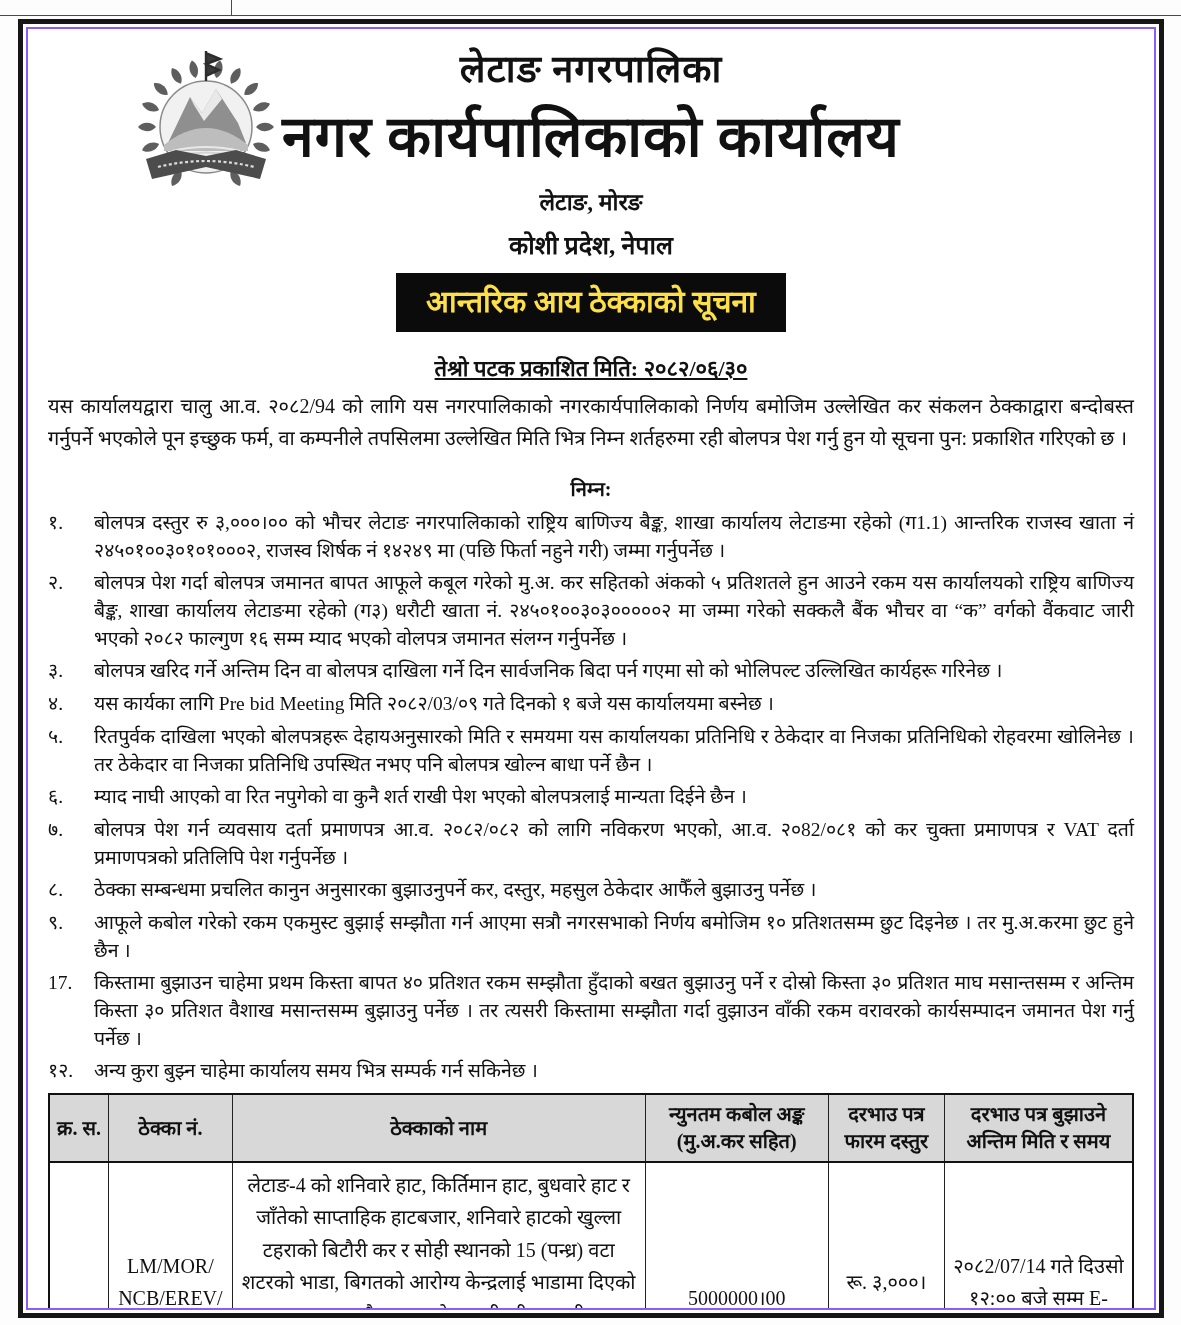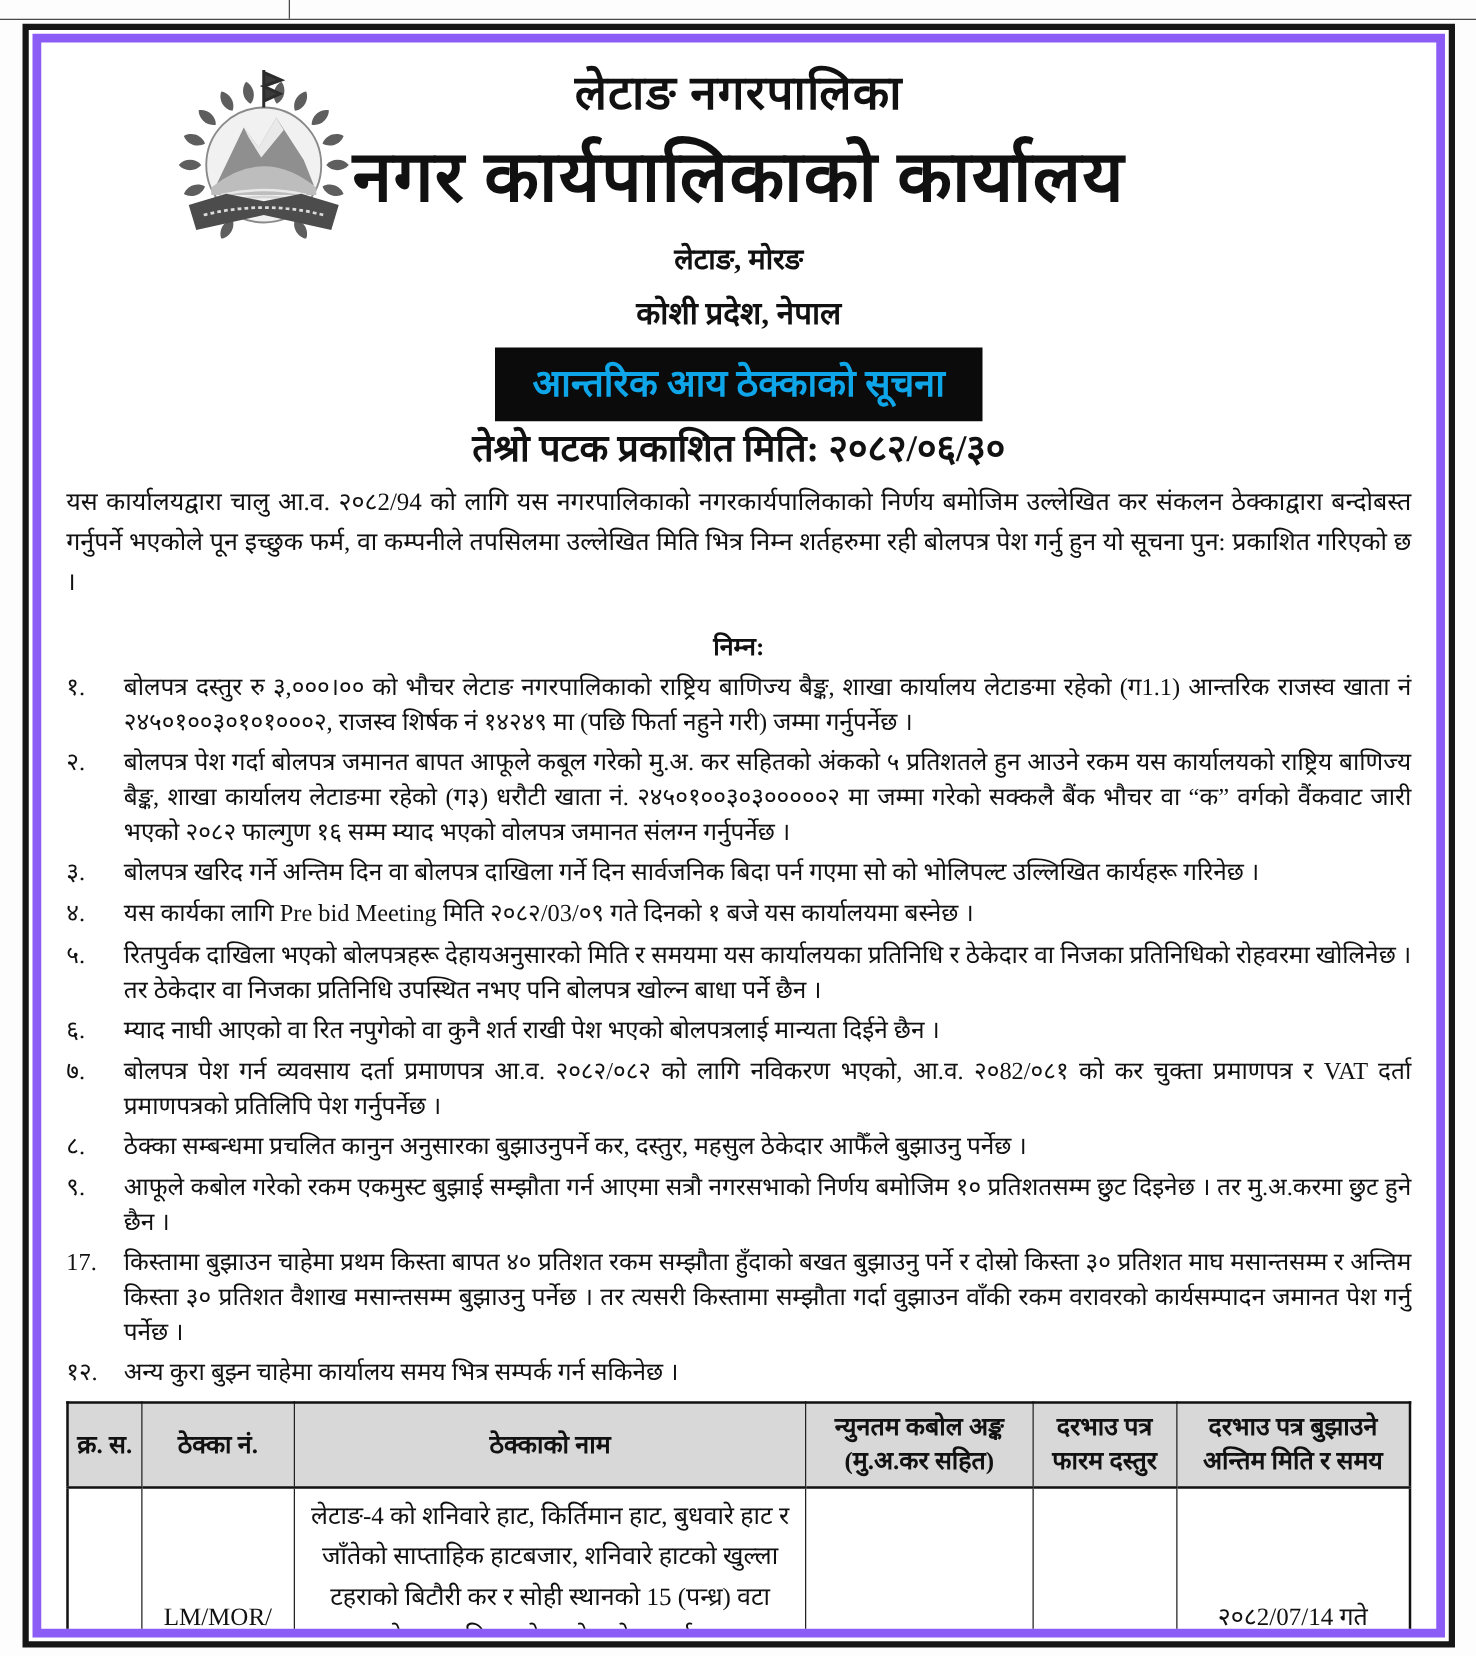--- a/index.html
+++ b/index.html
@@ -8,34 +8,34 @@
     font-family:"Liberation Serif","DejaVu Serif",serif;
     position:relative;overflow:hidden;
   }
   .crop-line{position:absolute;top:15px;left:0;width:1181px;border-top:1px solid #4a4a4a;}
   .crop-tick{position:absolute;top:0;left:231px;height:15px;border-left:1px solid #4a4a4a;}
   .frame-outer{
     box-sizing:border-box;position:absolute;left:18px;top:19px;
     width:1146px;height:1299px;border:5px solid #161616;background:#fff;padding:3px;
   }
   .frame-inner{
-    box-sizing:border-box;width:100%;height:100%;border:7px solid #8b5cf6;
+    box-sizing:border-box;width:100%;height:100%;border:2px solid #8b5cf6;
     padding:4px 20px 8px;position:relative;overflow:hidden;background:#fff;
   }
   .emblem{position:absolute;left:96px;top:18px;}
   .hdr{text-align:center;}
   .h-muni{font-size:38px;font-weight:bold;margin-top:8px;letter-spacing:1px;}
   .h-office{font-size:57px;font-weight:bold;margin-top:2px;letter-spacing:1px;}
   .h-addr{font-size:23px;font-weight:bold;margin-top:12px;}
   .h-prov{font-size:25px;font-weight:bold;margin-top:10px;}
   .banner{
-    display:inline-block;background:#0b0b0b;color:#0ea5e9;font-size:30px;font-weight:bold;
+    display:inline-block;background:#0b0b0b;color:#fde047;font-size:30px;font-weight:bold;
     padding:7px 30px 11px;margin-top:12px;
   }
-  .published{font-size:30px;font-weight:bold;margin-top:0;}
+  .published{font-size:22px;font-weight:bold;margin-top:20px;text-decoration:underline;}
   .intro{font-size:20px;line-height:1.6;text-align:justify;margin-top:8px;}
   .nimna{text-align:center;font-size:20px;font-weight:bold;margin:21px 0 7px;}
   .terms{margin:0;padding:0;list-style:none;}
   .term{display:flex;font-size:19.5px;line-height:1.42;margin-bottom:5px;}
   .term .num{flex:0 0 46px;}
   .term .txt{flex:1;text-align:justify;}
   table.notice{
     width:100%;border-collapse:collapse;margin-top:8px;font-size:20px;
     border:2px solid #111;
   }

